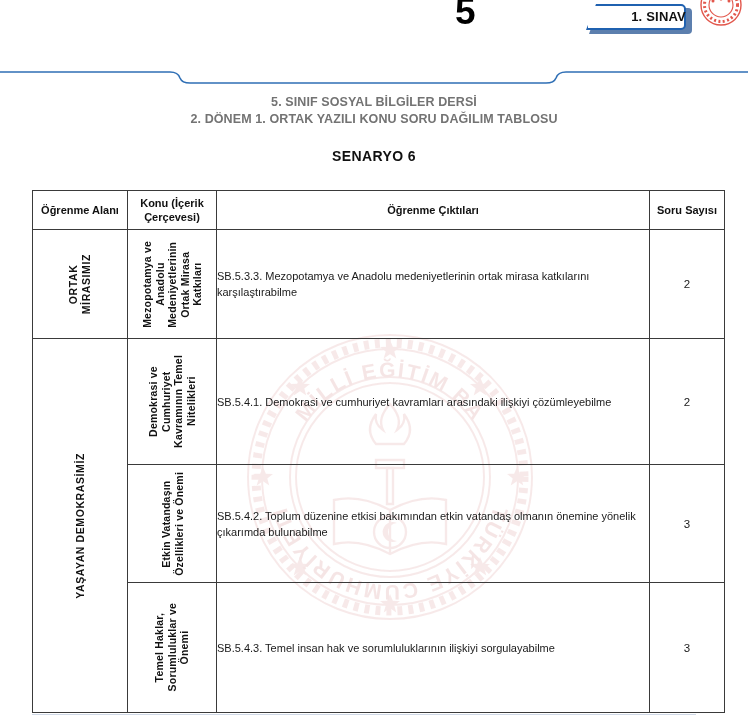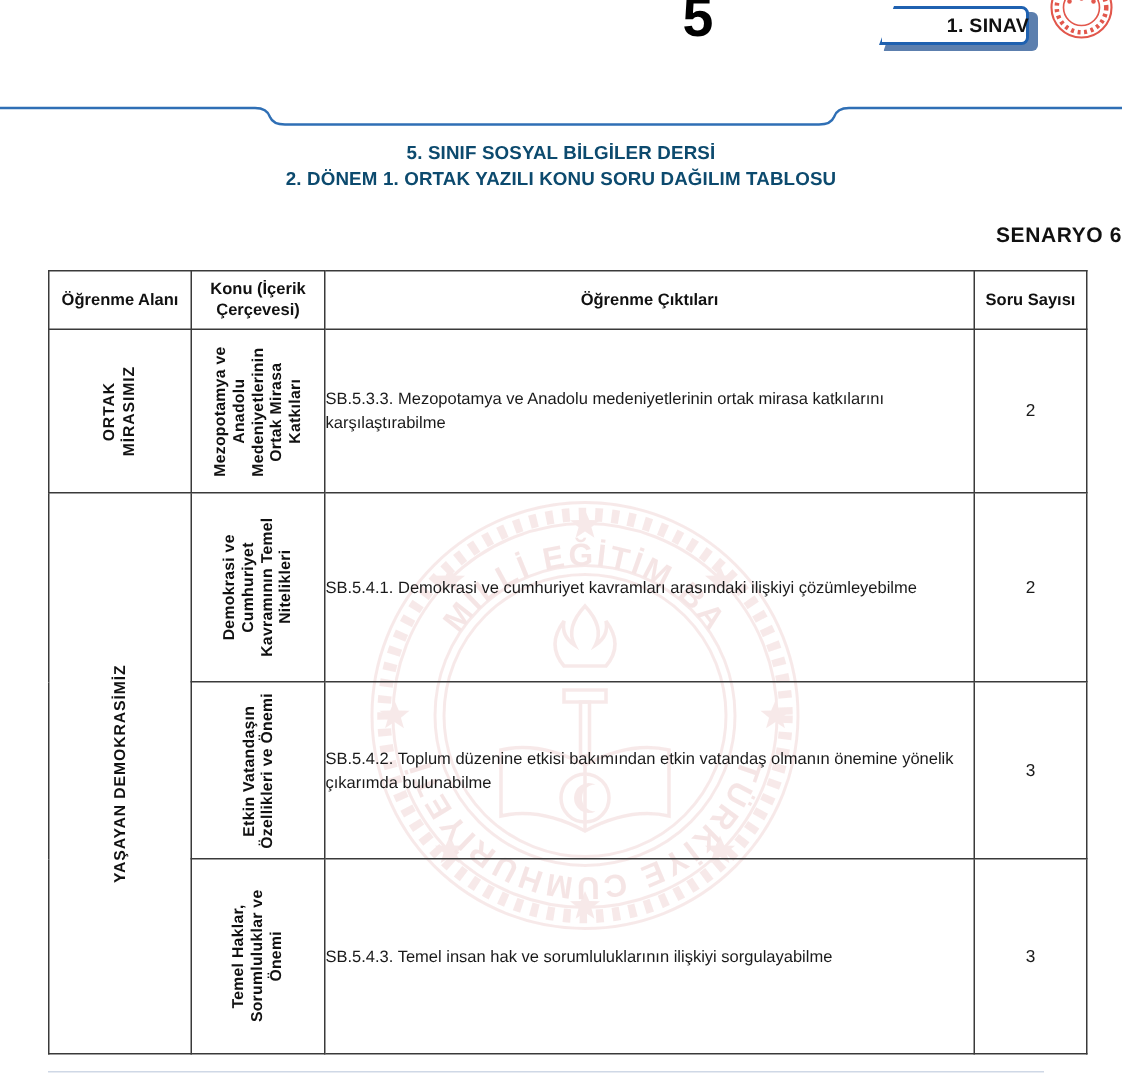--- a/index.html
+++ b/index.html
@@ -107,30 +107,30 @@
   #doc-titles {
     position: absolute;
     left: 0;
     top: 94px;
     width: 748px;
     text-align: center;
   }
   .doc-title-line {
     font-size: 12.5px;
     font-weight: bold;
-    color: #0c4a6e;
+    color: #737373;
     line-height: 17px;
     letter-spacing: 0.1px;
   }
   #scenario-title {
     position: absolute;
     left: 0;
     top: 148px;
     width: 748px;
-    text-align: right;
+    text-align: center;
     font-size: 14px;
     font-weight: bold;
     letter-spacing: 0.4px;
     color: #111111;
   }
 
   
   #watermark {
     position: absolute;
     left: 245px;
@@ -139,21 +139,21 @@
     height: 290px;
     opacity: 0.5;
     pointer-events: none;
     z-index: 1;
   }
 
   
   #dist-table {
     position: absolute;
     left: 32px;
-    top: 180px;
+    top: 190px;
     width: 664px;
     border-collapse: collapse;
     table-layout: fixed;
     z-index: 2;
     background: transparent;
   }
   #dist-table td, #dist-table th {
     border: 1px solid #3a3a3a;
     padding: 0;
     vertical-align: middle;

